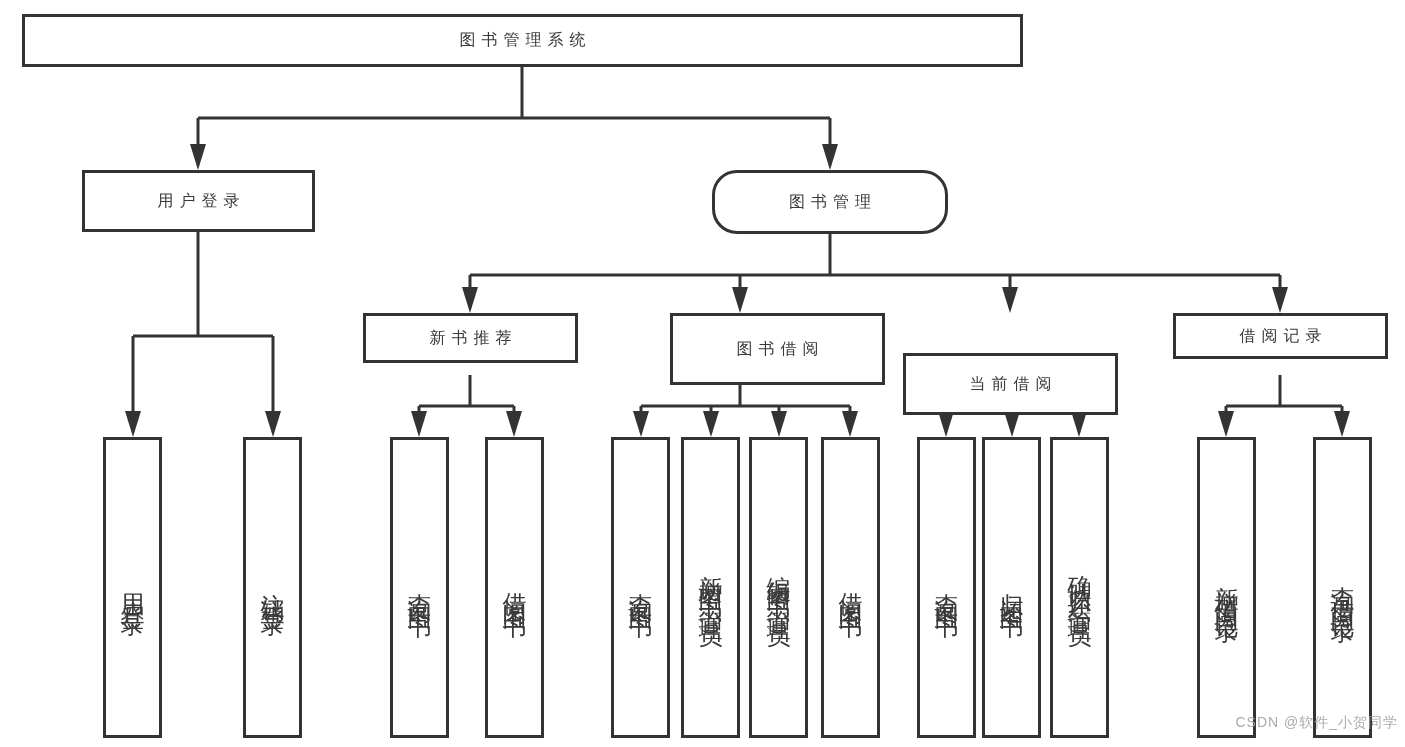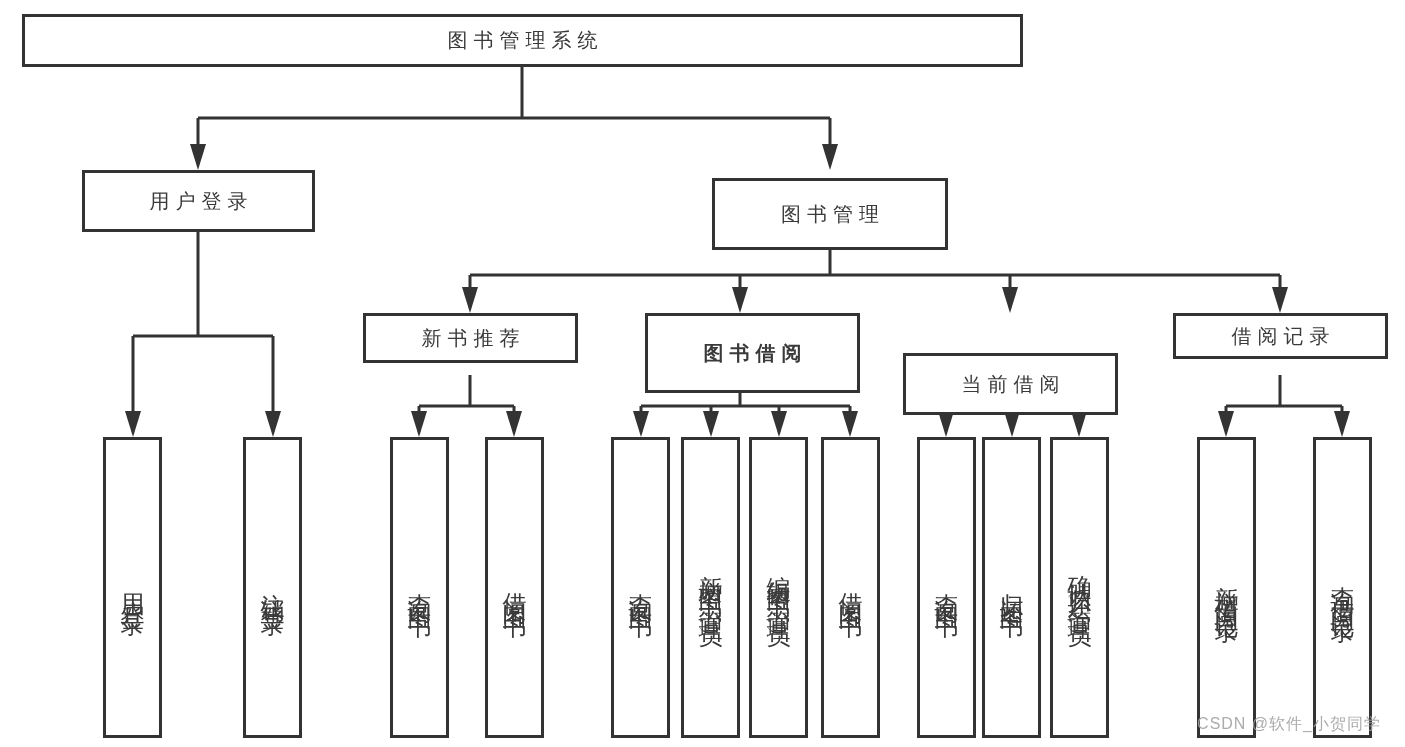--- a/index.html
+++ b/index.html
@@ -26,63 +26,63 @@
     box-sizing: border-box;
     background: #ffffff;
     border: 3px solid #333333;
     display: flex;
     align-items: center;
     justify-content: center;
     color: #3a3a3a;
     z-index: 2;
   }
   .hbox .lbl {
-    font-size: 20px;
+    font-size: 16px;
     letter-spacing: 6px;
     text-indent: 6px;
     white-space: nowrap;
   }
   .vbox .lbl {
     writing-mode: vertical-rl;
     text-orientation: mixed;
     font-size: 24px;
     letter-spacing: 7px;
     white-space: nowrap;
     line-height: 1;
   }
   
   #root       { left: 22px;  top: 14px;  width: 1001px; height: 53px; }
   
   #n-login    { left: 82px;  top: 170px; width: 233px;  height: 62px; }
-  #n-mgmt     { left: 712px; top: 178px; width: 236px;  height: 72px; }
+  #n-mgmt     { left: 712px; top: 170px; width: 236px;  height: 64px; border-radius: 25px; }
   
   #n-newbook  { left: 363px; top: 313px; width: 215px;  height: 50px; }
-  #n-borrow   { left: 645px; top: 313px; width: 215px;  height: 80px; font-weight: bold; }
+  #n-borrow   { left: 670px; top: 313px; width: 215px;  height: 72px; }
   #n-current  { left: 903px; top: 313px; width: 215px;  height: 62px; margin-top: 40px; }
   #n-records  { left: 1173px;top: 313px; width: 215px;  height: 46px; }
   
   .leaf { top: 437px; width: 59px; height: 301px; }
   #lf0  { left: 103px; }
   #lf1  { left: 243px; }
   #lf2  { left: 390px; }
   #lf3  { left: 485px; }
   #lf4  { left: 611px; }
   #lf5  { left: 681px; }
   #lf6  { left: 749px; }
   #lf7  { left: 821px; }
   #lf8  { left: 917px; }
   #lf9  { left: 982px; }
   #lf10 { left: 1050px; }
   #lf11 { left: 1197px; }
   #lf12 { left: 1313px; }
   .watermark {
     position: absolute;
-    right: 24px;
+    right: 7px;
     top: 714px;
-    font-size: 16px;
+    font-size: 14px;
     letter-spacing: 1px;
     color: rgba(162,162,164,0.9);
     z-index: 5;
     white-space: nowrap;
   }
 </style>
 </head>
 <body>
 
 <div class="stage">

